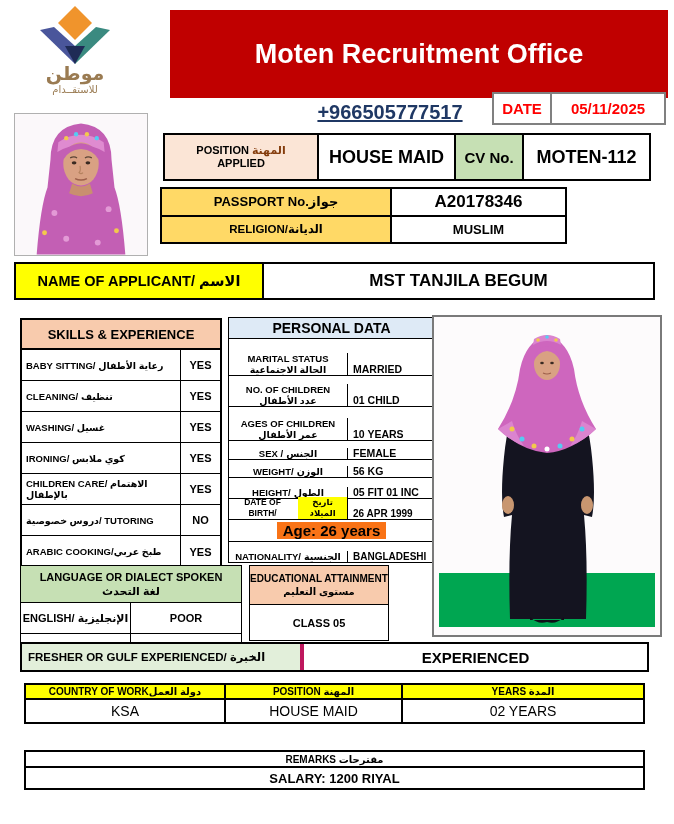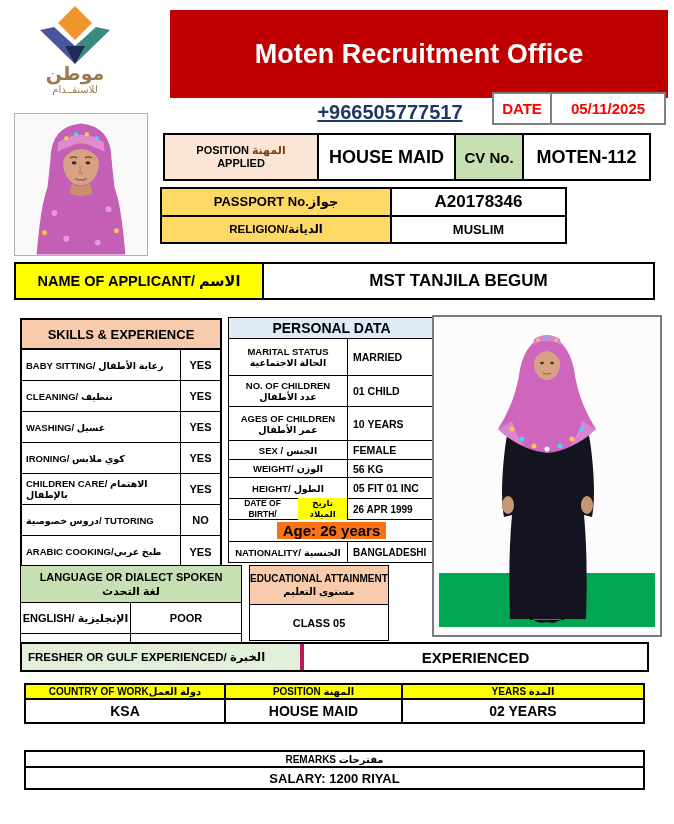--- a/index.html
+++ b/index.html
@@ -58,21 +58,21 @@
   .skill-row { height:31px; display:flex; border-bottom:1.5px solid #000; }
   .skill-row:last-child { border-bottom:none; }
   .skill-label { flex:1; display:flex; align-items:center; padding-left:4px; font-weight:bold; font-size:9.5px; }
   .skill-value { width:40px; border-left:1.5px solid #000; display:flex; align-items:center; justify-content:center;
                  font-weight:bold; font-size:11px; }
 
   
   #personal { left:228px; top:317px; width:207px; }
   #personal-head { height:22px; background:#DEEAF6; border:1.5px solid #000; font-size:14px; }
   #personal-body { border:1.5px solid #000; border-top:none; }
-  .p-row { display:flex; border-bottom:1px solid #000; }
+  .p-row { display:flex; border-bottom:1px solid #000;align-items:flex-end; }
   .p-row:last-child { border-bottom:none; }
   .p-label { flex:0 0 119px; border-right:1.5px solid #000; display:flex; flex-direction:column;
              align-items:center; justify-content:center; font-weight:bold; font-size:9.5px; line-height:11px; text-align:center; }
   .p-value { flex:1; display:flex; align-items:center; padding-left:5px; font-weight:bold; font-size:10.5px; }
   .hl { background:#FFFF00; }
   #age-row { height:22px; border-bottom:1px solid #000; display:flex; align-items:center; justify-content:center; }
   #age-row span { background:#f97316; font-weight:bold; font-size:15px; padding:0 6px; }
 
   
   #fullphoto { left:432px; top:315px; width:230px; height:322px; border:2px solid #7a7a7a; background:#fdfcfc; }
@@ -99,21 +99,21 @@
   #fresher-value { flex:1; font-size:15px; }
 
   
   #work { left:24px; top:683px; width:621px; }
   #work .hrow { height:17px; display:flex; background:#FFFF00; border:2px solid #000; }
   #work .vrow { height:24px; display:flex; border:2px solid #000; border-top:none; }
   #work .c1 { width:198px; }
   #work .c2 { width:177px; }
   #work .c3 { flex:1; }
   #work .hrow > div { font-weight:bold; font-size:10px; display:flex; align-items:center; justify-content:center; }
-  #work .vrow > div { font-weight:bold; font-size:14px; display:flex; align-items:center; justify-content:center; }
+  #work .vrow > div { font-weight:normal; font-size:14px; display:flex; align-items:center; justify-content:center; }
   #work .hrow > div + div, #work .vrow > div + div { border-left:2px solid #000; }
 
   
   #remarks { left:24px; top:750px; width:621px; }
   #remarks-head { height:18px; border:2px solid #000; font-size:10px; }
   #remarks-value { height:22px; border:2px solid #000; border-top:none; font-size:13px; }
 </style>
 </head>
 <body>
 

